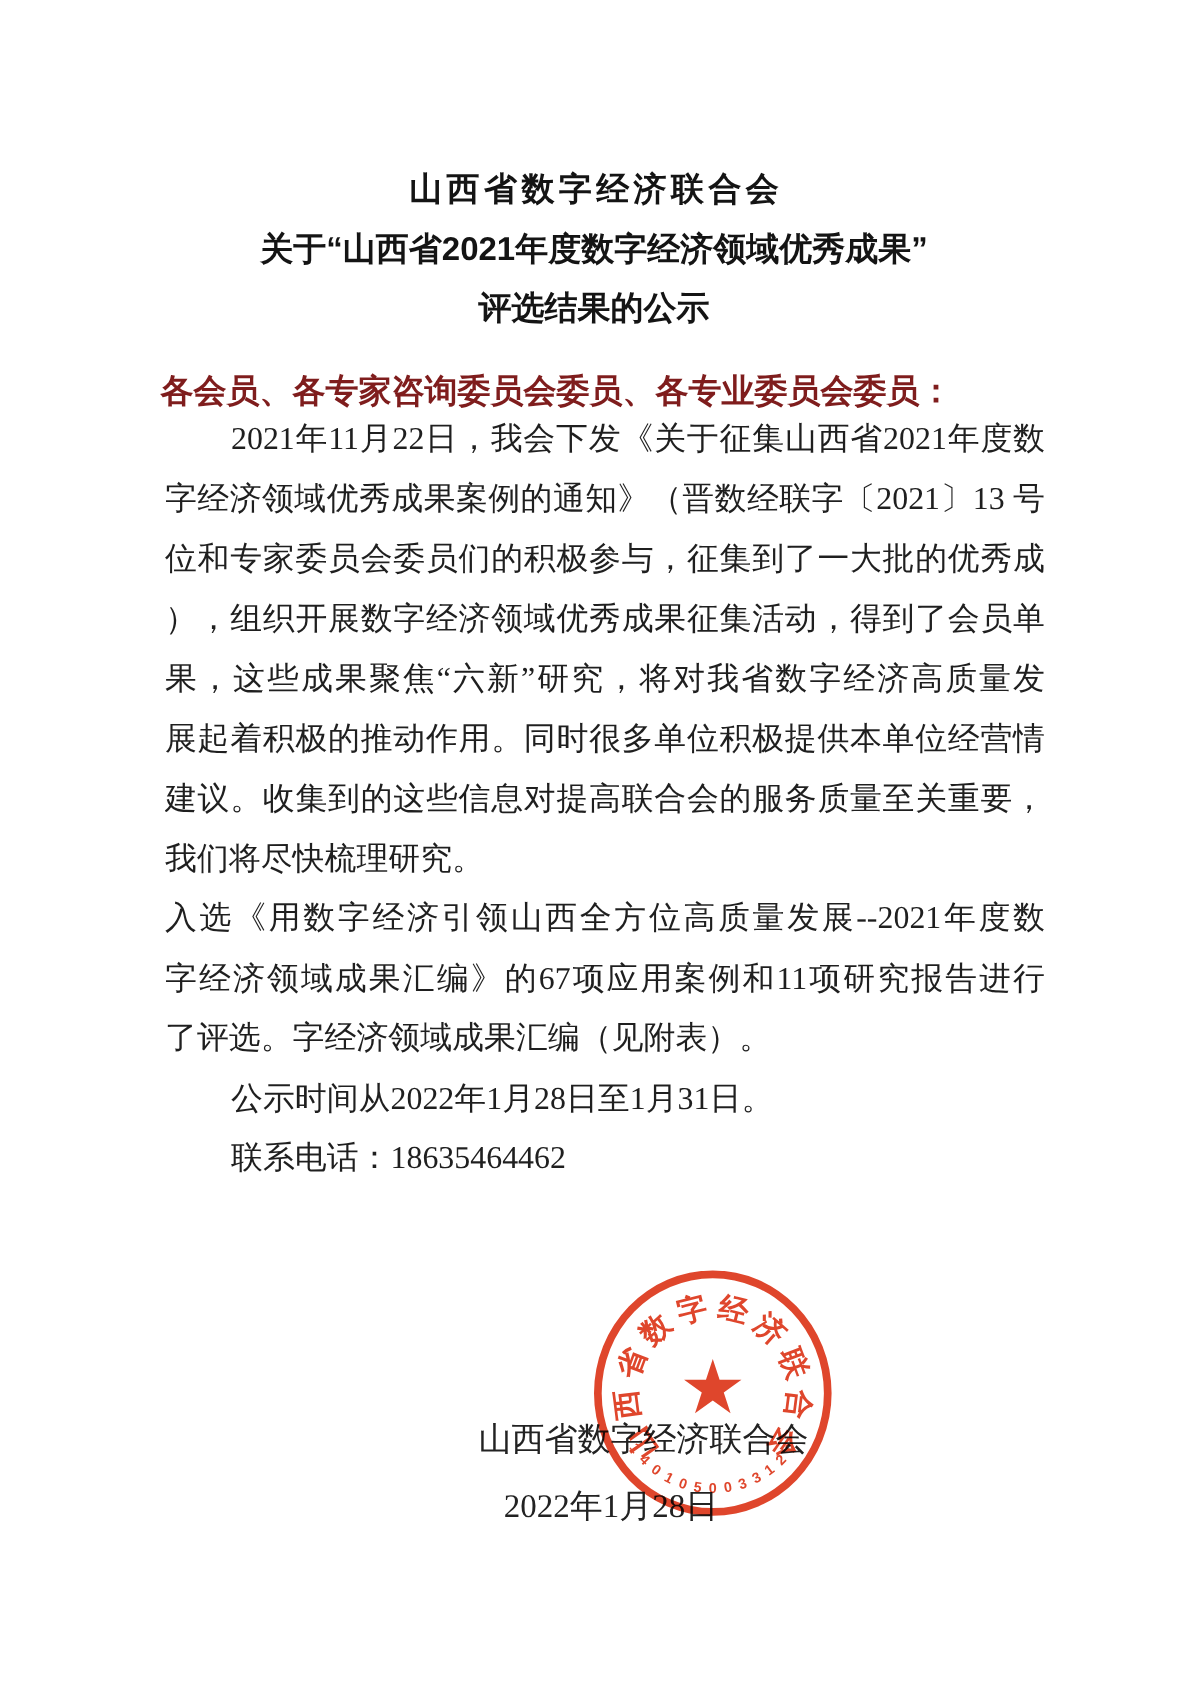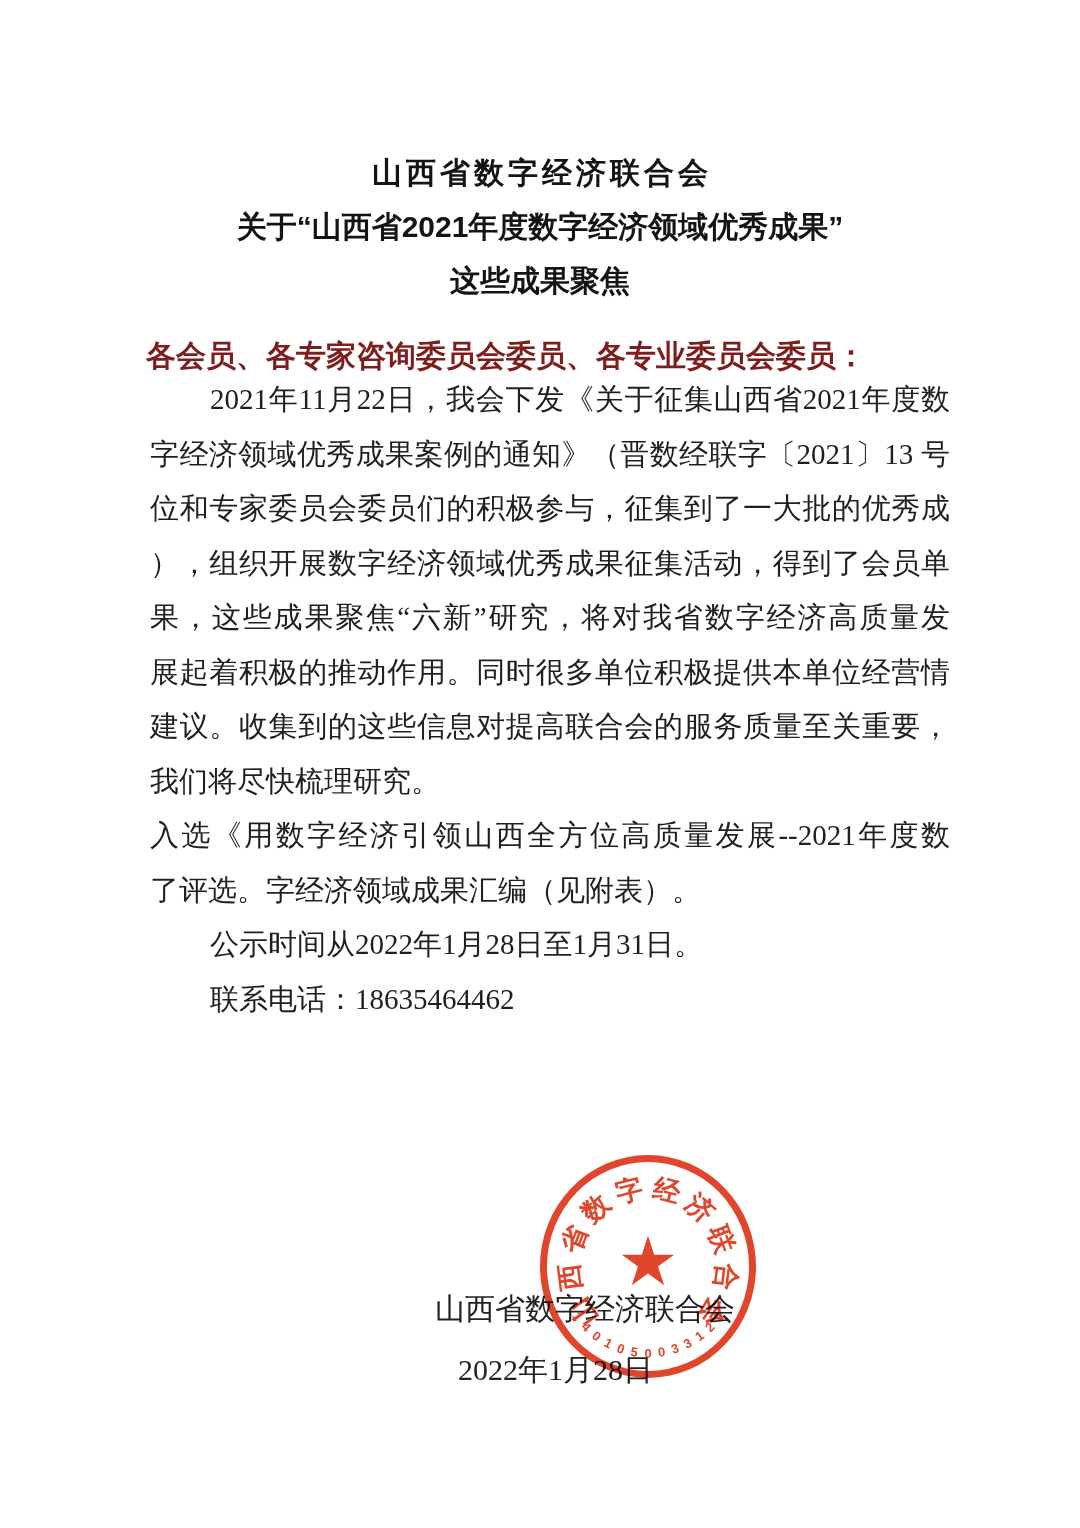--- a/index.html
+++ b/index.html
@@ -123,35 +123,36 @@
   }
 </style>
 </head>
 <body>
 
 <div class="page">
 
   <div class="title-block">
     <div class="title-line spaced">山西省数字经济联合会</div>
     <div class="title-line">关于“山西省2021年度数字经济领域优秀成果”</div>
-    <div class="title-line">这些成果聚焦</div>
+    <div class="title-line">评选结果的公示</div>
   </div>
 
   <div class="salutation">各会员、各专家咨询委员会委员、各专业委员会委员：</div>
 
   <div class="body-lines">
     <div class="line stretch indent">2021年11月22日，我会下发《关于征集山西省2021年度数</div>
     <div class="line stretch">字经济领域优秀成果案例的通知》（晋数经联字〔2021〕13 号</div>
     <div class="line stretch">位和专家委员会委员们的积极参与，征集到了一大批的优秀成</div>
     <div class="line stretch">），组织开展数字经济领域优秀成果征集活动，得到了会员单</div>
     <div class="line stretch">果，这些成果聚焦“六新”研究，将对我省数字经济高质量发</div>
     <div class="line stretch">展起着积极的推动作用。同时很多单位积极提供本单位经营情</div>
     <div class="line stretch">建议。收集到的这些信息对提高联合会的服务质量至关重要，</div>
     <div class="line no-stretch">我们将尽快梳理研究。</div>
     <div class="line stretch">入选《用数字经济引领山西全方位高质量发展--2021年度数</div>
+    <div class="line stretch">字经济领域成果汇编》的67项应用案例和11项研究报告进行</div>
     <div class="line no-stretch">了评选。字经济领域成果汇编（见附表）。</div>
     <div class="line no-stretch indent">公示时间从2022年1月28日至1月31日。</div>
     <div class="line no-stretch indent">联系电话：18635464462</div>
   </div>
 
   <div class="signature">山西省数字经济联合会</div>
   <div class="doc-date">2022年1月28日</div>
 
   <div class="seal">
     <div class="seal-ring"></div>

